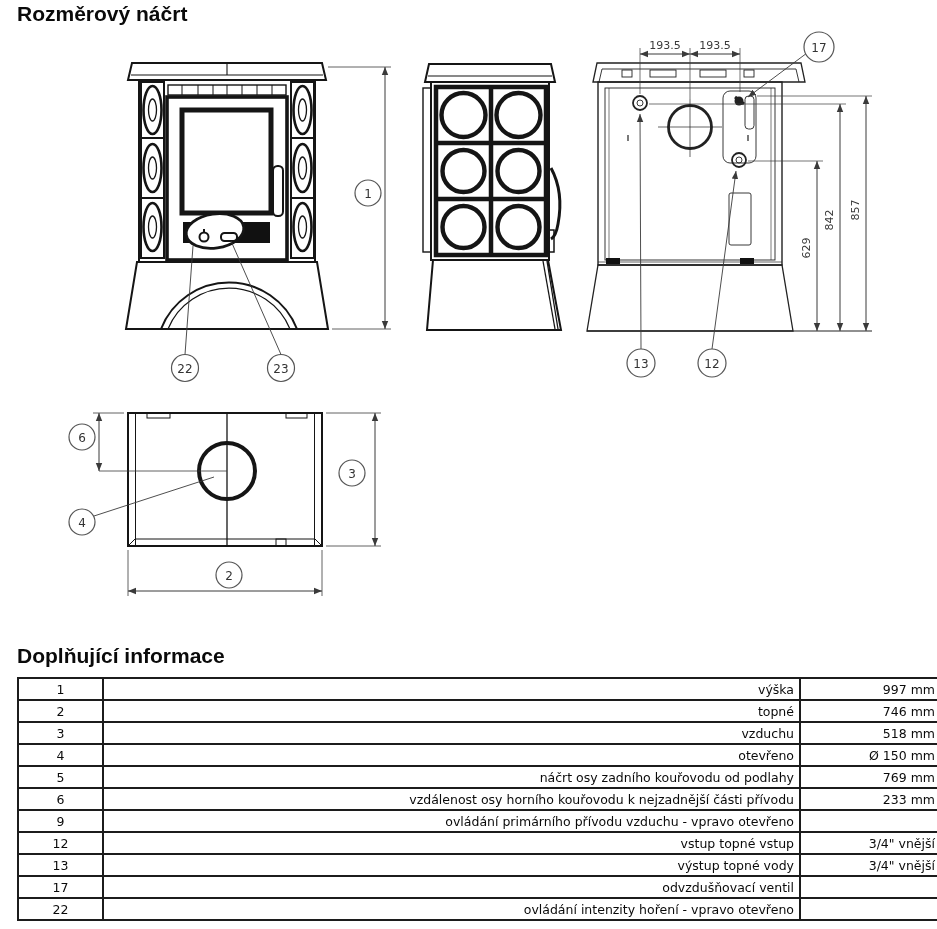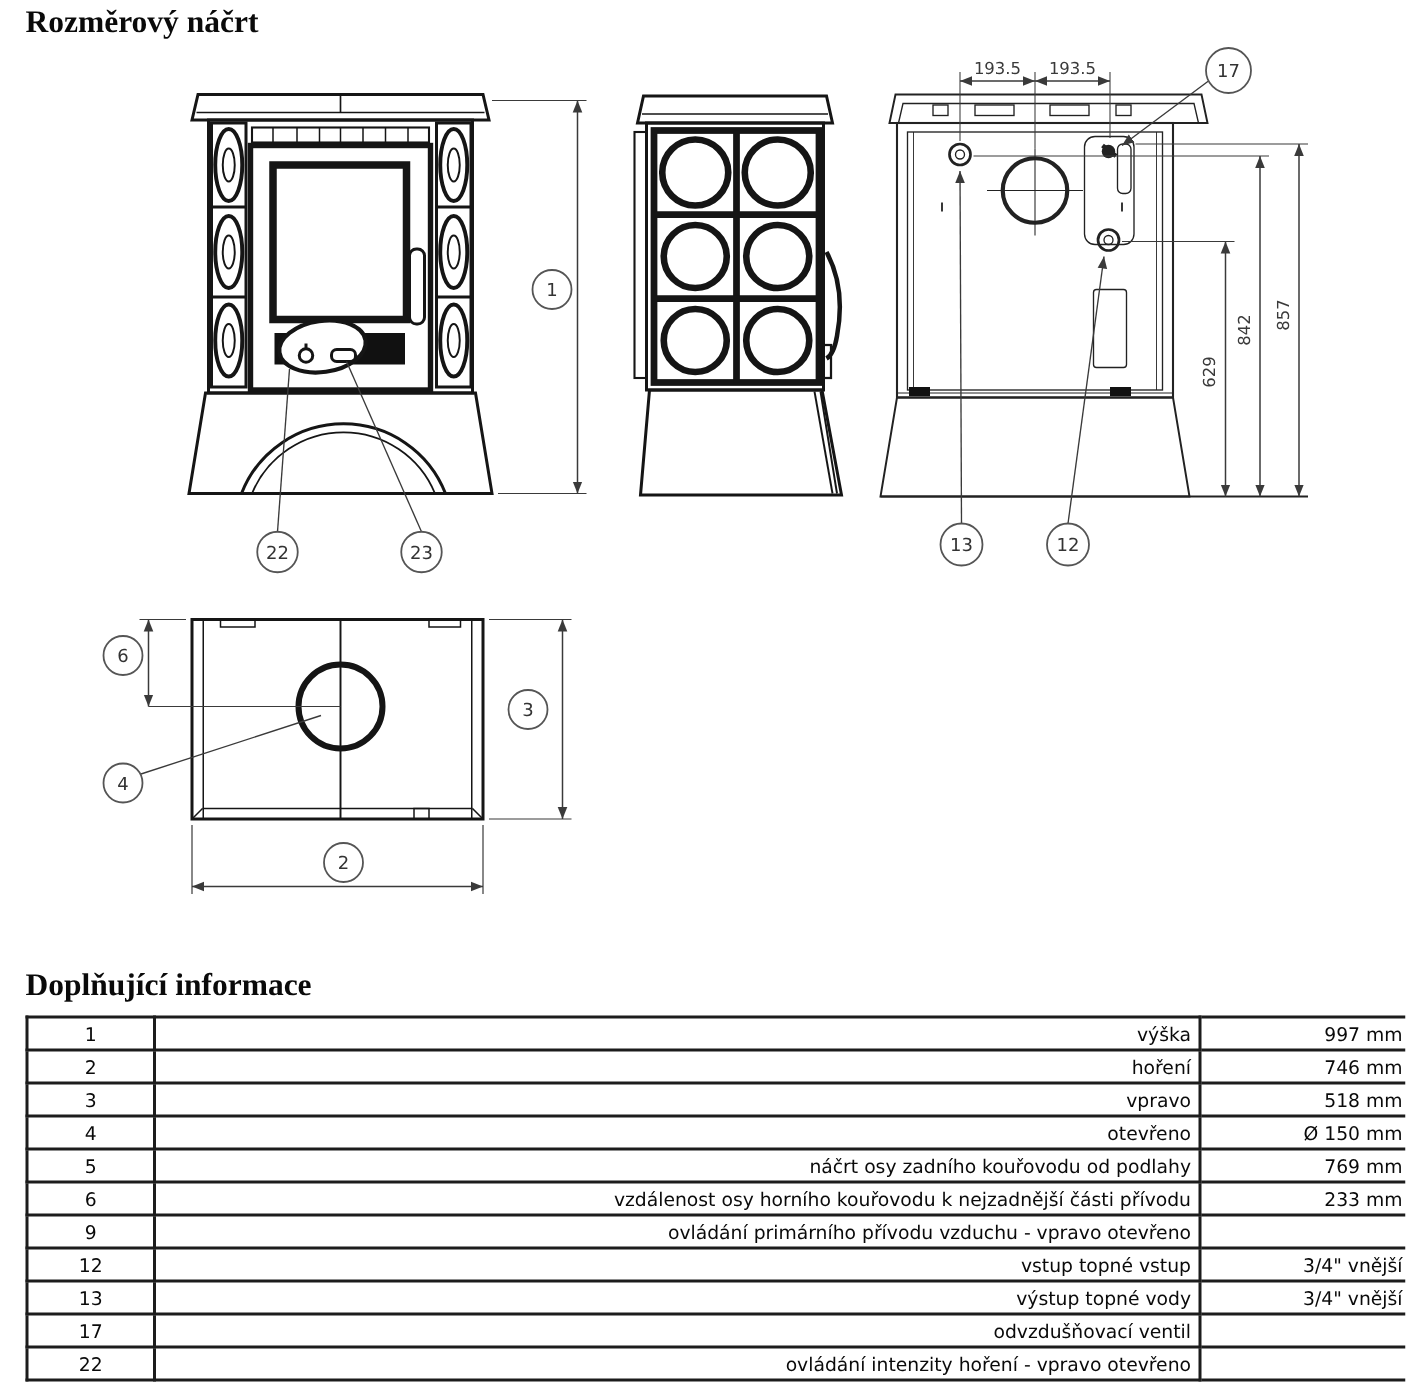--- a/index.html
+++ b/index.html
@@ -3,21 +3,21 @@
 <meta charset="utf-8">
 <style>
   html,body { margin:0; padding:0; background:#fff; }
   .page {
     position:relative; width:937px; height:929px; background:#fff;
     font-family:"DejaVu Sans", "Liberation Sans", sans-serif; color:#111;
     overflow:hidden;
   }
   h1.doc-title, h2.doc-title {
     position:absolute; left:17px; margin:0; font-weight:bold; color:#0a0a0a;
-    font-family:Liberation Serif, serif; letter-spacing:0;
+    font-family:Liberation Sans, sans-serif; letter-spacing:0;
   }
   h1.doc-title { top:2px;  font-size:21px; }
   h2.doc-title { top:644px; font-size:21px; }
 
   svg.drawing { position:absolute; left:0; top:30px; }
   .dimtxt  { font:11px "DejaVu Sans", sans-serif; fill:#3a3a3a; }
   .balltxt { font:12px "DejaVu Sans", sans-serif; fill:#333; text-anchor:middle; }
 
   table.info {
     position:absolute; left:17px; top:677px; width:903px;
@@ -236,26 +236,26 @@
 
   <table class="info">
     <tbody id="info-rows">
         <tr>
           <td class="c-num">1</td>
           <td class="c-label">výška</td>
           <td class="c-value">997 mm</td>
         </tr>
         <tr>
           <td class="c-num">2</td>
-          <td class="c-label">hoření</td>
+          <td class="c-label">topné</td>
           <td class="c-value">746 mm</td>
         </tr>
         <tr>
           <td class="c-num">3</td>
-          <td class="c-label">vpravo</td>
+          <td class="c-label">vzduchu</td>
           <td class="c-value">518 mm</td>
         </tr>
         <tr>
           <td class="c-num">4</td>
           <td class="c-label">otevřeno</td>
           <td class="c-value">Ø 150 mm</td>
         </tr>
         <tr>
           <td class="c-num">5</td>
           <td class="c-label">náčrt osy zadního kouřovodu od podlahy</td>

